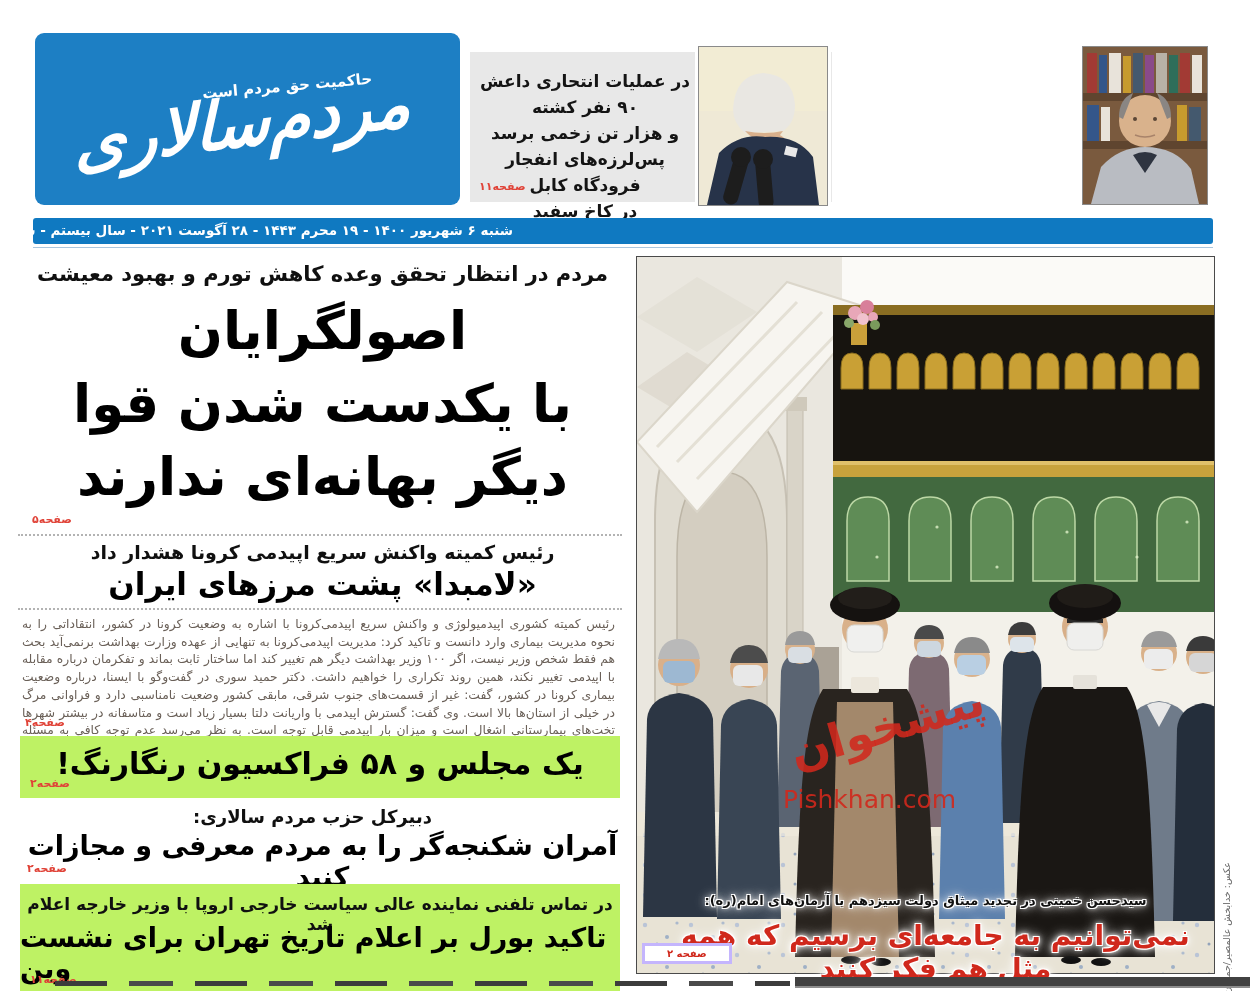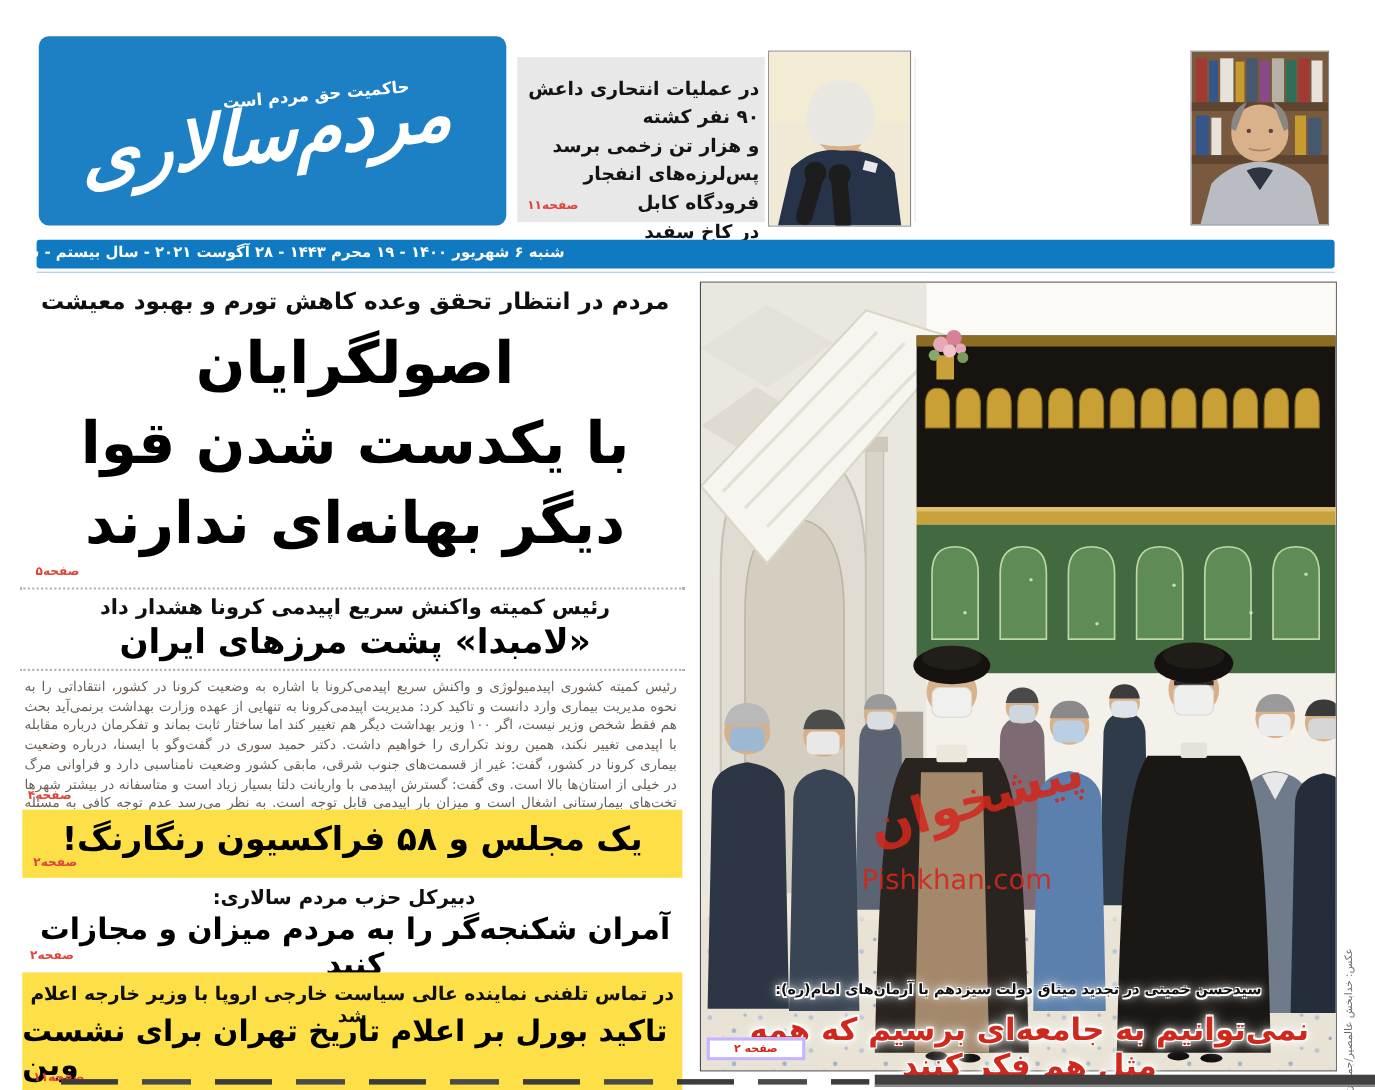--- a/index.html
+++ b/index.html
@@ -13,21 +13,21 @@
   #masthead-tagline{right:88px;top:44px;color:#fff;font-size:15px;font-weight:bold;
         transform:rotate(-5deg);white-space:nowrap;}
   #masthead-title{left:0;right:10px;top:52px;color:#fff;font-size:66px;font-weight:bold;
         font-style:italic;text-align:center;transform:rotate(-7deg) skewX(-6deg);white-space:nowrap;}
   
   .teaser-box{background:#e8e8e8;}
   #teaser-kabul{left:470px;top:52px;width:362px;height:150px;}
   #teaser-kabul .t-text{position:absolute;top:16px;right:142px;left:10px;}
   #teaser-sadatian{left:858px;top:52px;width:352px;height:146px;}
   #teaser-sadatian .t-text{position:absolute;top:20px;right:132px;left:8px;}
-  .t-text div{direction:rtl;text-align:right;font-size:17px;line-height:26px;font-weight:bold;color:#141414;}
+  .t-text div{direction:rtl;text-align:center;font-size:17px;line-height:26px;font-weight:bold;color:#141414;}
   .t-page{position:absolute;left:9px;bottom:9px;}
   .t-photo{position:absolute;background:#fff;border:1px solid #8a8a8a;box-shadow:0 0 0 3px #fff;}
   #photo-biden{left:698px;top:46px;width:128px;height:158px;}
   #photo-sadatian{left:1082px;top:46px;width:124px;height:157px;}
   
   #dateline{left:33px;top:218px;width:1180px;height:26px;background:#0f79c1;border-radius:3px;}
   #dateline span{position:absolute;left:10px;top:4px;width:470px;direction:rtl;text-align:right;
         color:#fff;font-size:13.5px;font-weight:bold;white-space:nowrap;}
   #dateline-rule{left:33px;top:247px;width:1180px;height:1px;background:#a9c6de;}
   
@@ -36,21 +36,21 @@
   #lead-headline{left:15px;top:294px;width:615px;font-size:53px;line-height:73px;font-weight:bold;color:#000;direction:rtl;}
   #lead-page{left:32px;top:513px;}
   .dotsep{border-top:2px dotted #b3b3b3;height:0;}
   #sep1{left:18px;top:534px;width:604px;}
   #lambda-kicker{left:15px;top:541px;width:615px;font-size:19px;}
   #lambda-headline{left:15px;top:566px;width:615px;font-size:31px;font-weight:bold;color:#000;direction:rtl;}
   #sep2{left:18px;top:608px;width:604px;}
   #lambda-body{left:22px;top:616px;width:593px;direction:rtl;text-align:justify;
         font-size:12.3px;line-height:17.7px;color:#6a6058;}
   #lambda-page{left:25px;top:716px;}
-  .story-box{background:#fde047;}
+  .story-box{background:#bef264;}
   #majles-box{left:20px;top:736px;width:600px;height:62px;}
   #majles-headline{left:0;right:0;top:10px;font-size:30px;font-weight:bold;color:#000;direction:rtl;}
   #majles-page{position:absolute;left:10px;bottom:8px;}
   #torture-kicker{left:5px;top:806px;width:615px;font-size:18px;}
   #torture-headline{left:15px;top:830px;width:615px;font-size:27px;font-weight:bold;color:#000;direction:rtl;}
   #torture-page{left:27px;top:862px;}
   #borrell-box{left:20px;top:884px;width:600px;height:108px;}
   #borrell-kicker{left:0;right:0;top:10px;font-size:17px;}
   #borrell-headline{left:0;right:0;top:38px;font-size:27px;font-weight:bold;color:#000;direction:rtl;position:absolute;text-align:left;}
   #borrell-kicker{position:absolute;text-align:center;}
@@ -162,21 +162,21 @@
   <div id="sep2" class="abs dotsep"></div>
   <div id="lambda-body" class="abs">رئیس کمیته کشوری اپیدمیولوژی و واکنش سریع اپیدمی‌کرونا با اشاره به وضعیت کرونا در کشور، انتقاداتی را به نحوه مدیریت بیماری وارد دانست و تاکید کرد: مدیریت اپیدمی‌کرونا به تنهایی از عهده وزارت بهداشت برنمی‌آید بحث هم فقط شخص وزیر نیست، اگر ۱۰۰ وزیر بهداشت دیگر هم تغییر کند اما ساختار ثابت بماند و تفکرمان درباره مقابله با اپیدمی تغییر نکند، همین روند تکراری را خواهیم داشت. دکتر حمید سوری در گفت‌وگو با ایسنا، درباره وضعیت بیماری کرونا در کشور، گفت: غیر از قسمت‌های جنوب شرقی، مابقی کشور وضعیت نامناسبی دارد و فراوانی مرگ در خیلی از استان‌ها بالا است. وی گفت: گسترش اپیدمی با واریانت دلتا بسیار زیاد است و متاسفانه در بیشتر شهرها تخت‌های بیمارستانی اشغال است و میزان بار اپیدمی قابل توجه است. به نظر می‌رسد عدم توجه کافی به مسئله کرونا علت این اتفاقات است. به نظر من بدون اینکه بخواهیم کسی را مقصر بدانیم یا انگشت اتهام به سمت فرد یا افراد خاصی بگیریم، باید به ضعف‌های بزرگی فکر کنیم که سبب شده است تا اپیدمی به چنین شرایطی برسد. وی افزود: یکی از ضعف‌ها این است که هنوز کرونا جزو اولویت‌های اصلی کشور نیست و...</div>
   <div id="lambda-page" class="abs red-page">صفحه۴</div>
 
   <div id="majles-box" class="abs story-box">
     <div id="majles-headline" class="abs center">یک مجلس و ۵۸ فراکسیون رنگارنگ!</div>
     <div id="majles-page" class="red-page">صفحه۲</div>
   </div>
 
   <div id="torture-kicker" class="abs kicker center">دبیرکل حزب مردم سالاری:</div>
-  <div id="torture-headline" class="abs center">آمران شکنجه‌گر را به مردم میزان و مجازات کنید</div>
+  <div id="torture-headline" class="abs center">آمران شکنجه‌گر را به مردم معرفی و مجازات کنید</div>
   <div id="torture-page" class="abs red-page">صفحه۲</div>
 
   <div id="borrell-box" class="abs story-box">
     <div id="borrell-kicker" class="kicker">در تماس تلفنی نماینده عالی سیاست خارجی اروپا با وزیر خارجه اعلام شد</div>
     <div id="borrell-headline">تاکید بورل بر اعلام تاریخ تهران برای نشست وین</div>
     <div id="borrell-page" class="red-page">صفحه۱۱</div>
   </div>
 
   <div id="photo-frame" class="abs">
     <svg width="577" height="716" viewBox="0 0 577 716">

